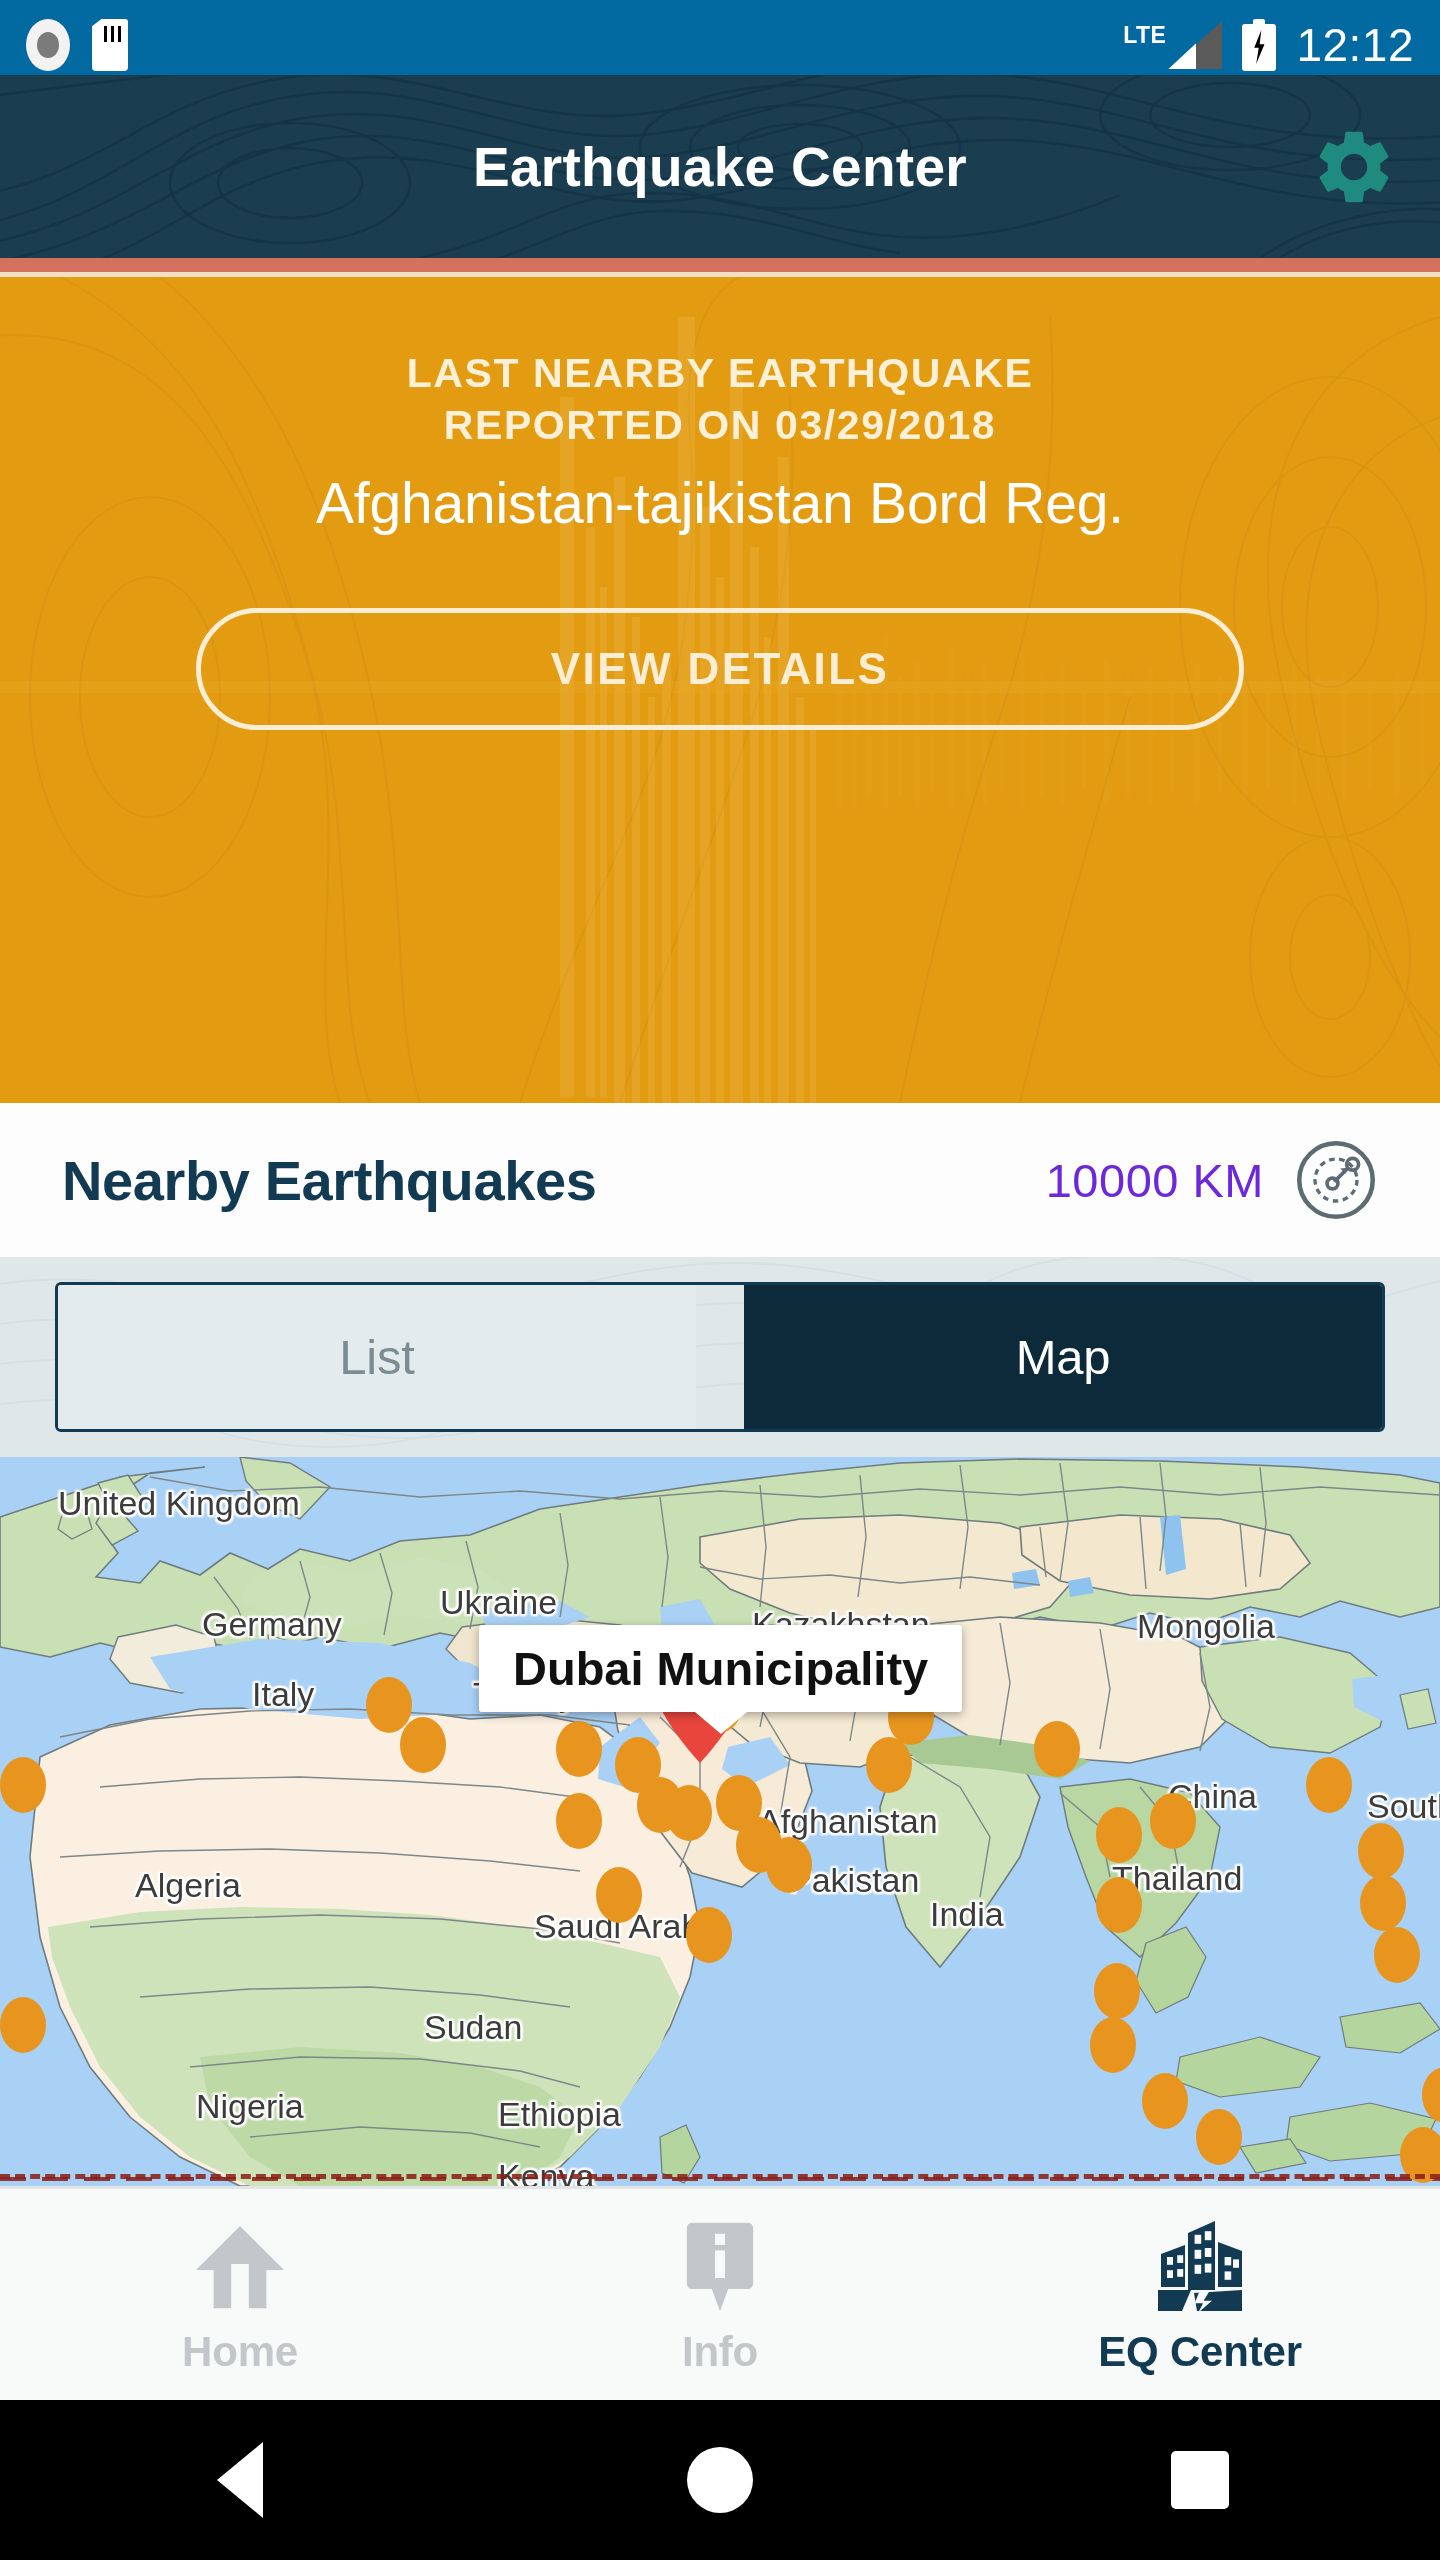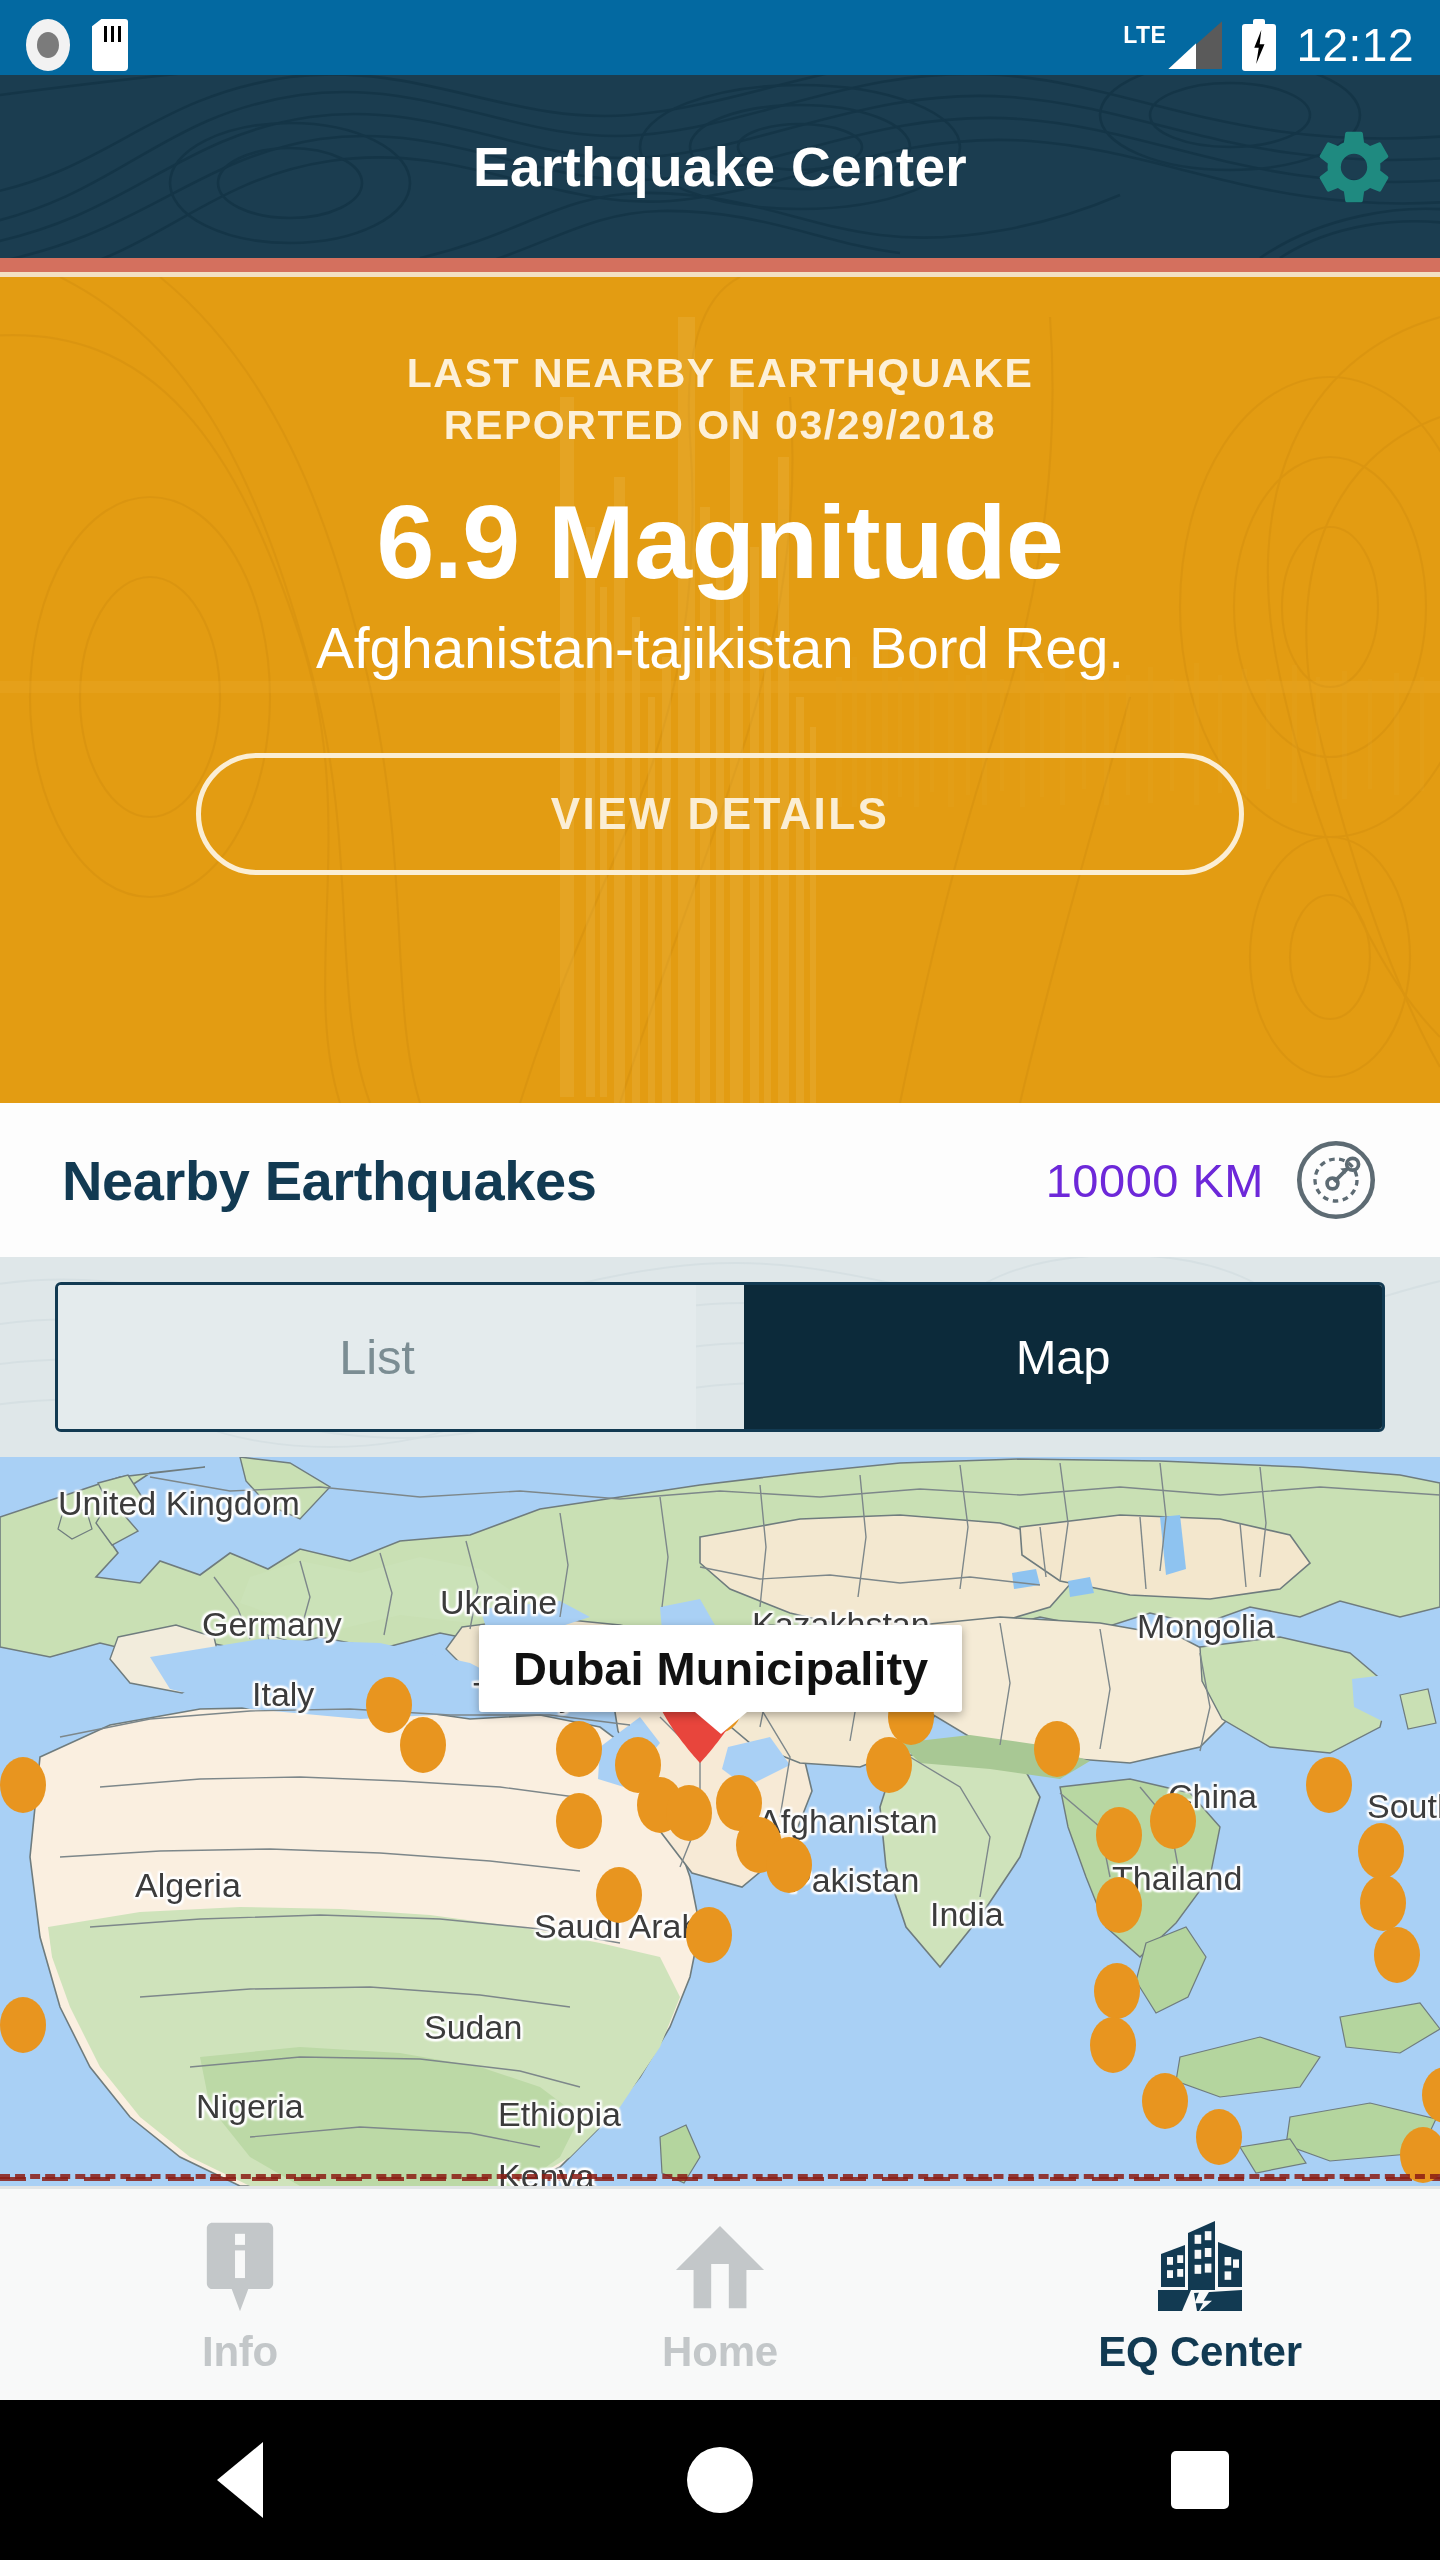--- a/index.html
+++ b/index.html
@@ -331,21 +331,20 @@
         <rect x="1368" y="402" width="4" height="110"></rect>
         <rect x="1394" y="396" width="5" height="122"></rect>
         <rect x="1420" y="400" width="4" height="114"></rect>
       </g>
     </svg>
 
     <div class="hero-kicker">
       <div>LAST NEARBY EARTHQUAKE</div>
       <div>REPORTED ON 03/29/2018</div>
     </div>
-    <div class="hero-mag">6.9 Magnitude</div>
     <div class="hero-place">Afghanistan-tajikistan Bord Reg.</div>
     <button class="hero-btn">VIEW DETAILS</button>
   </div>
 
   <div class="nearby">
     <span class="nearby-title">Nearby Earthquakes</span>
     <div class="nearby-right">
       <span class="nearby-dist">10000 KM</span>
       <span class="radar-btn">
         <svg width="84" height="84" viewBox="0 0 48 48">
@@ -553,36 +552,36 @@
     </span>
 
     <div class="map-dashline"></div>
   </div>
 
   <div class="infowin">Dubai Municipality</div>
 
   <div class="botnav">
     <div class="nav-item off">
       <span class="nav-ico">
+        <svg width="94" height="94" viewBox="0 0 32 32">
+          <path fill="#c3c7c9" d="M16,2 L31,17 L25,17 L25,30 L19,30 L19,15 L13,15 L13,30 L7,30 L7,17 L1,17 Z"></path>
+        </svg>
+      </span>
+      <span class="nav-lbl">Home</span>
+    </div>
+
+    <div class="nav-item off">
+      <span class="nav-ico">
         <svg width="82" height="94" viewBox="0 0 26 34">
           <path fill="#c3c7c9" d="M3,1 L23,1 C24.1,1 25,1.9 25,3 L25,23 C25,24.1 24.1,25 23,25 L16,25 L13,33 L10,25 L3,25 C1.9,25 1,24.1 1,23 L1,3 C1,1.9 1.9,1 3,1 Z"></path>
           <rect x="11.2" y="5" width="3.6" height="4" fill="#f8f9f9"></rect>
           <rect x="11.2" y="11" width="3.6" height="10" fill="#f8f9f9"></rect>
         </svg>
       </span>
       <span class="nav-lbl">Info</span>
-    </div>
-
-    <div class="nav-item off">
-      <span class="nav-ico">
-        <svg width="94" height="94" viewBox="0 0 32 32">
-          <path fill="#c3c7c9" d="M16,2 L31,17 L25,17 L25,30 L19,30 L19,15 L13,15 L13,30 L7,30 L7,17 L1,17 Z"></path>
-        </svg>
-      </span>
-      <span class="nav-lbl">Home</span>
     </div>
 
     <div class="nav-item on">
       <span class="nav-ico">
         <svg width="104" height="96" viewBox="0 0 34 32">
           <g fill="#123a52">
             <path d="M4,12 L12,9 L12,23 L4,23 Z"></path>
             <path d="M13,5 L22,1 L22,24 L13,24 Z"></path>
             <path d="M23,8 L31,11 L31,23 L23,23 Z"></path>
             <path d="M3,24 L14,24 L11,31 L3,31 Z"></path>

